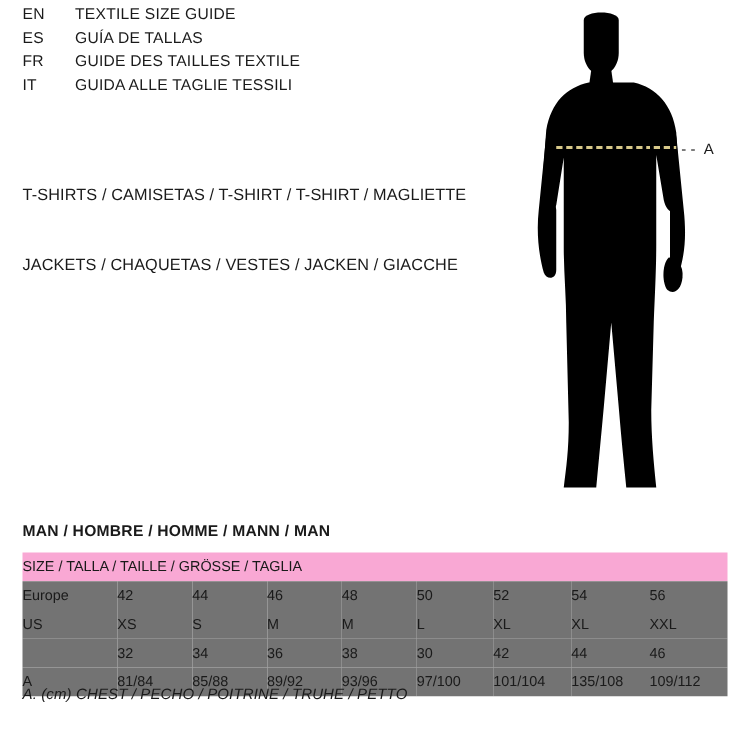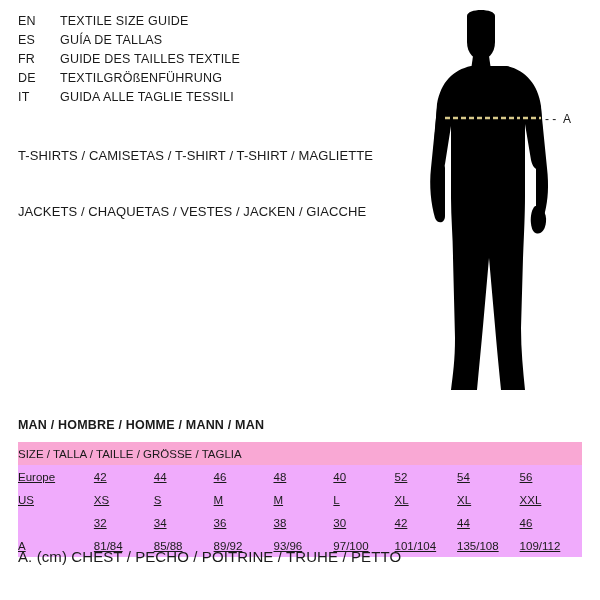--- a/index.html
+++ b/index.html
@@ -19,21 +19,21 @@
     position: relative;
     width: 600px;
     height: 600px;
     background: #ffffff;
   }
 
   
   .legend {
     position: absolute;
     left: 18px;
-    top: 14px;
+    top: 4px;
     width: 380px;
   }
   .legend-row {
     display: flex;
     align-items: baseline;
     height: 19px;
     font-size: 12.5px;
     letter-spacing: 0.2px;
   }
   .legend-code {
@@ -98,63 +98,59 @@
     padding: 3px 0 3px 0;
     color: #1a1a1a;
     height: 17px;
     vertical-align: middle;
   }
   table.size-table tr.header-row td {
     background: #f9a8d4;
     font-size: 11.5px;
   }
   table.size-table tr.shaded td {
-    background: #f0abfc;
-    text-decoration: underline;
+    background: #737373;
   }
   td.col-label {
     width: 86px;
     padding-left: 4px;
     text-align: left;
   }
   td.col-val {
     width: 68px;
     text-align: left;
     margin-top: 40px;
   }
   .footnote {
     position: absolute;
     left: 18px;
     top: 548px;
-    font-size: 15px;
+    font-size: 12px;
     letter-spacing: 0.1px;
     color: #1a1a1a;
+    font-style: italic;
   }
 </style>
 </head>
 <body>
 
 <div class="page">
 
   <div class="legend">
     <div class="legend-row">
       <span class="legend-code">EN</span>
       <span class="legend-text">TEXTILE SIZE GUIDE</span>
     </div>
     <div class="legend-row">
       <span class="legend-code">ES</span>
       <span class="legend-text">GUÍA DE TALLAS</span>
     </div>
     <div class="legend-row">
       <span class="legend-code">FR</span>
       <span class="legend-text">GUIDE DES TAILLES TEXTILE</span>
-    </div>
-    <div class="legend-row">
-      <span class="legend-code">DE</span>
-      <span class="legend-text">TEXTILGRÖßENFÜHRUNG</span>
     </div>
     <div class="legend-row">
       <span class="legend-code">IT</span>
       <span class="legend-text">GUIDA ALLE TAGLIE TESSILI</span>
     </div>
   </div>
 
   <div class="categories">
     <div class="cat-line">T-SHIRTS / CAMISETAS / T-SHIRT / T-SHIRT / MAGLIETTE</div>
     <div class="cat-line">JACKETS / CHAQUETAS / VESTES / JACKEN / GIACCHE</div>
@@ -196,21 +192,21 @@
     <tbody>
       <tr class="header-row">
         <td class="col-label" colspan="9">SIZE / TALLA / TAILLE / GRÖSSE / TAGLIA</td>
       </tr>
       <tr class="shaded">
         <td class="col-label">Europe</td>
         <td class="col-val">42</td>
         <td class="col-val">44</td>
         <td class="col-val">46</td>
         <td class="col-val">48</td>
-        <td class="col-val">40</td>
+        <td class="col-val">50</td>
         <td class="col-val">52</td>
         <td class="col-val">54</td>
         <td class="col-val">56</td>
       </tr>
       <tr class="shaded">
         <td class="col-label">US</td>
         <td class="col-val">XS</td>
         <td class="col-val">S</td>
         <td class="col-val">M</td>
         <td class="col-val">M</td>

